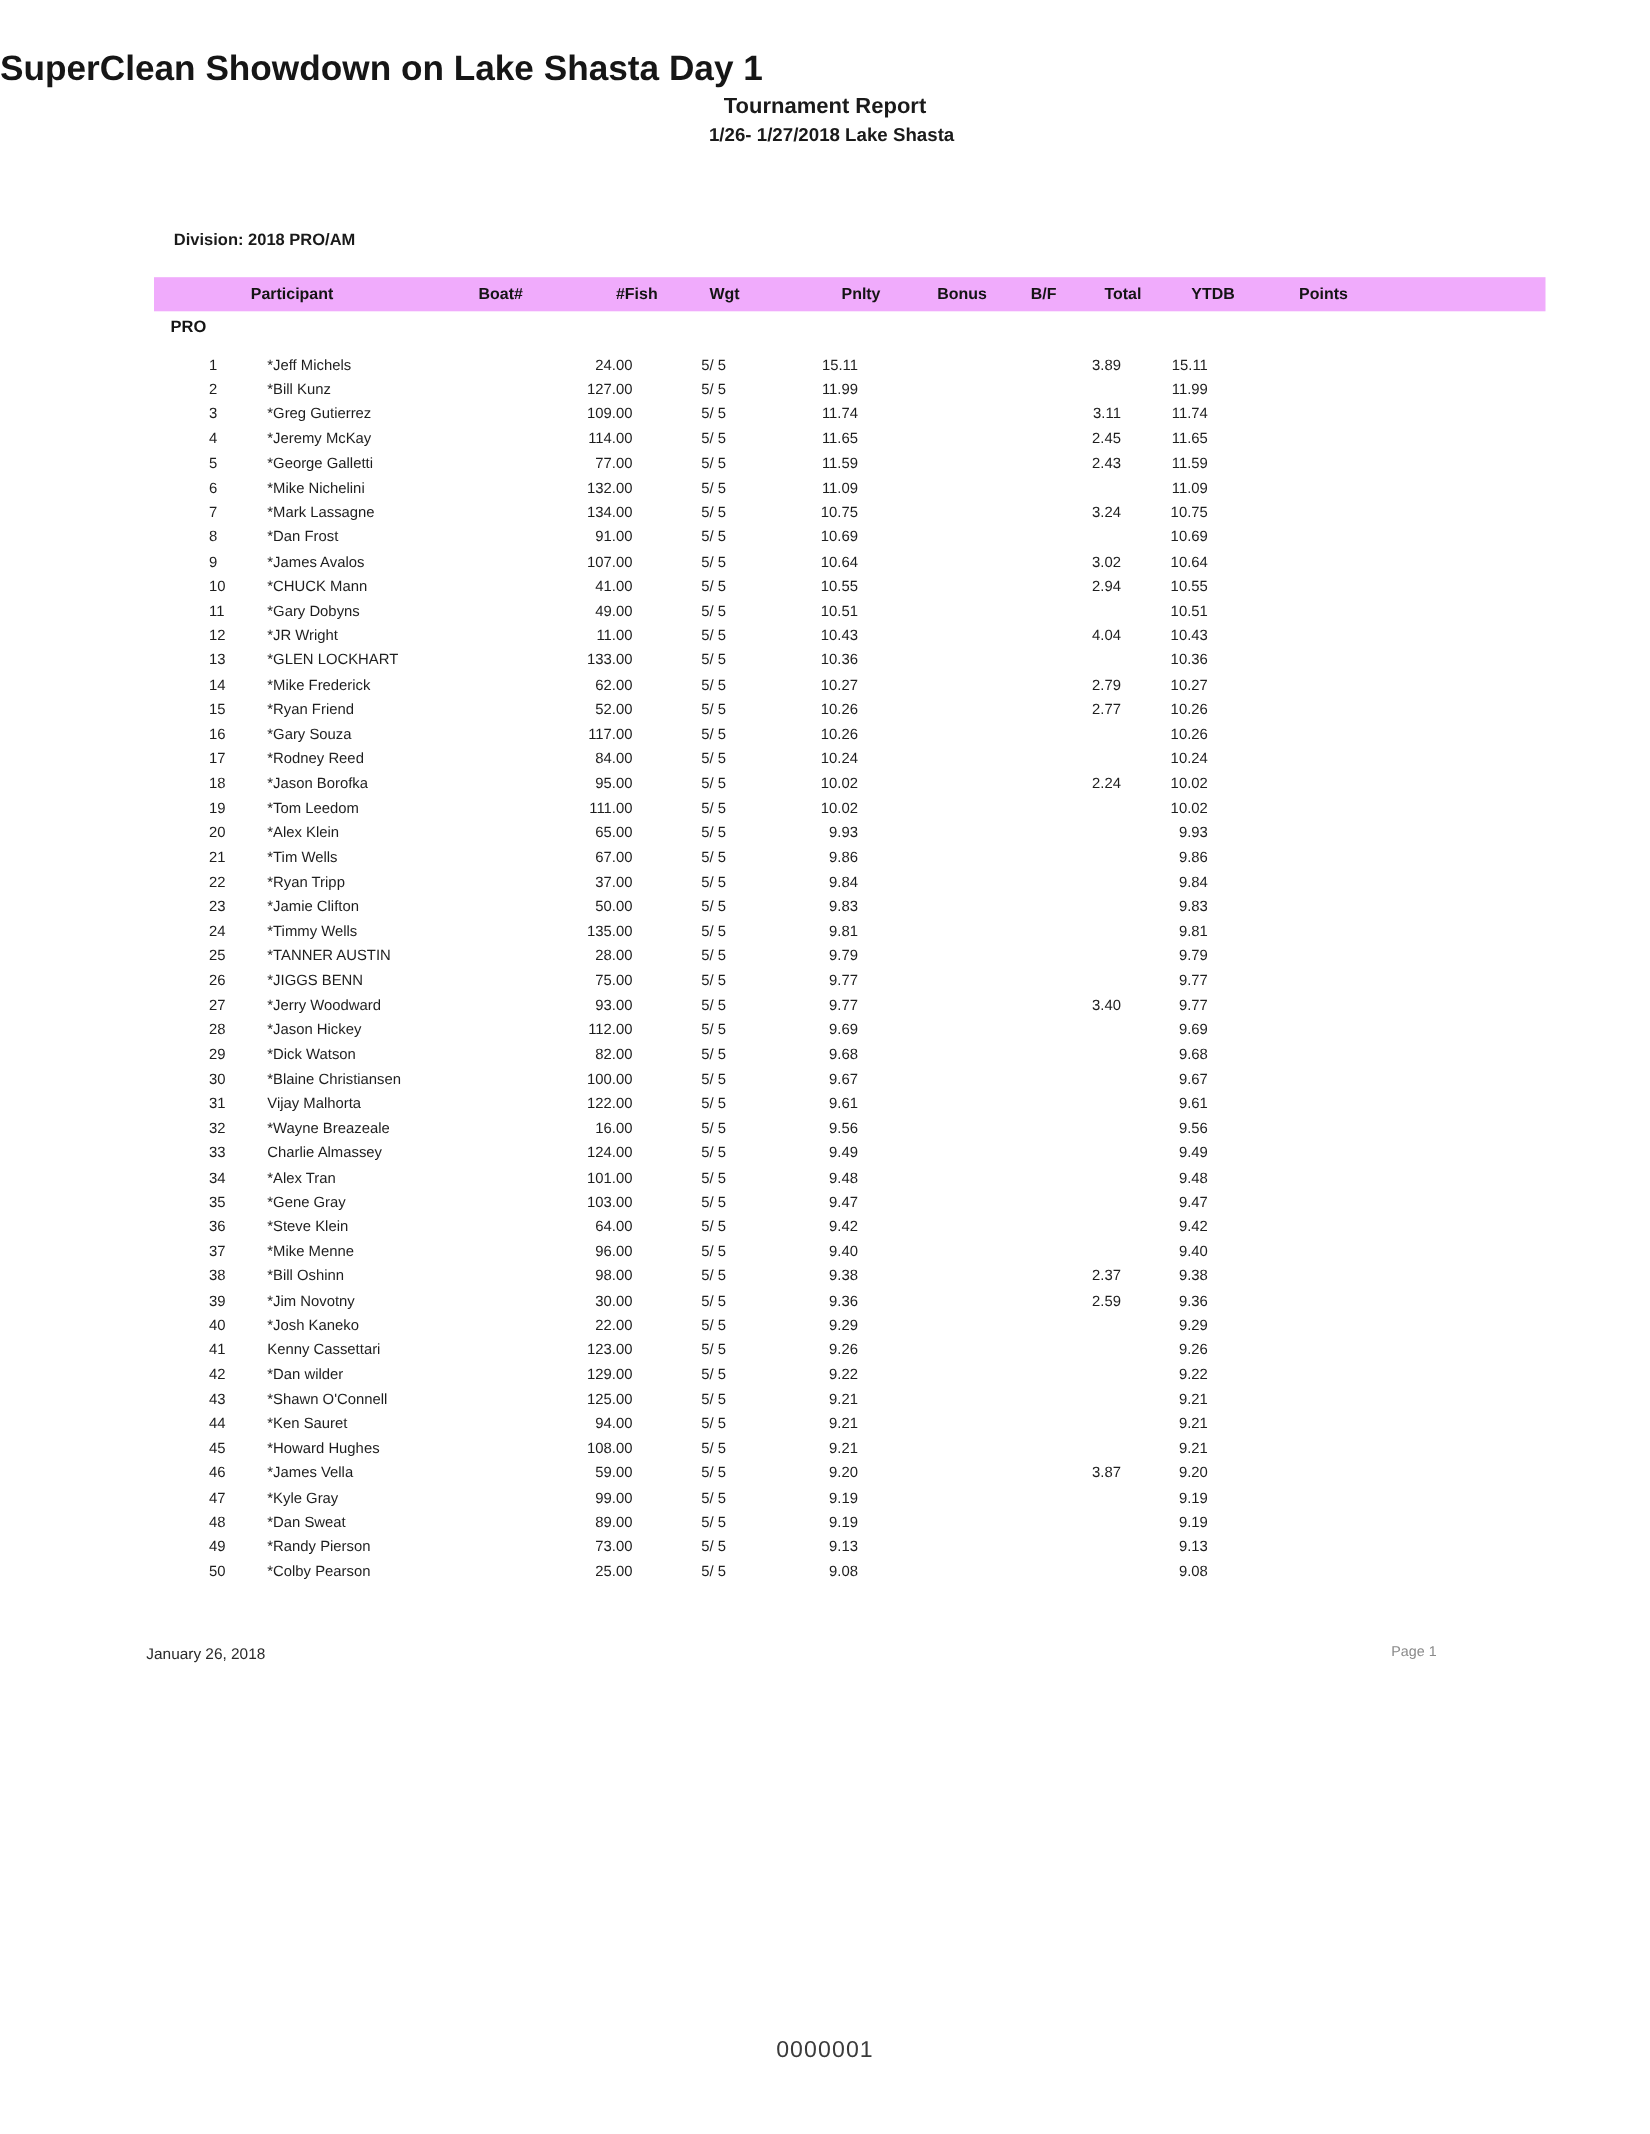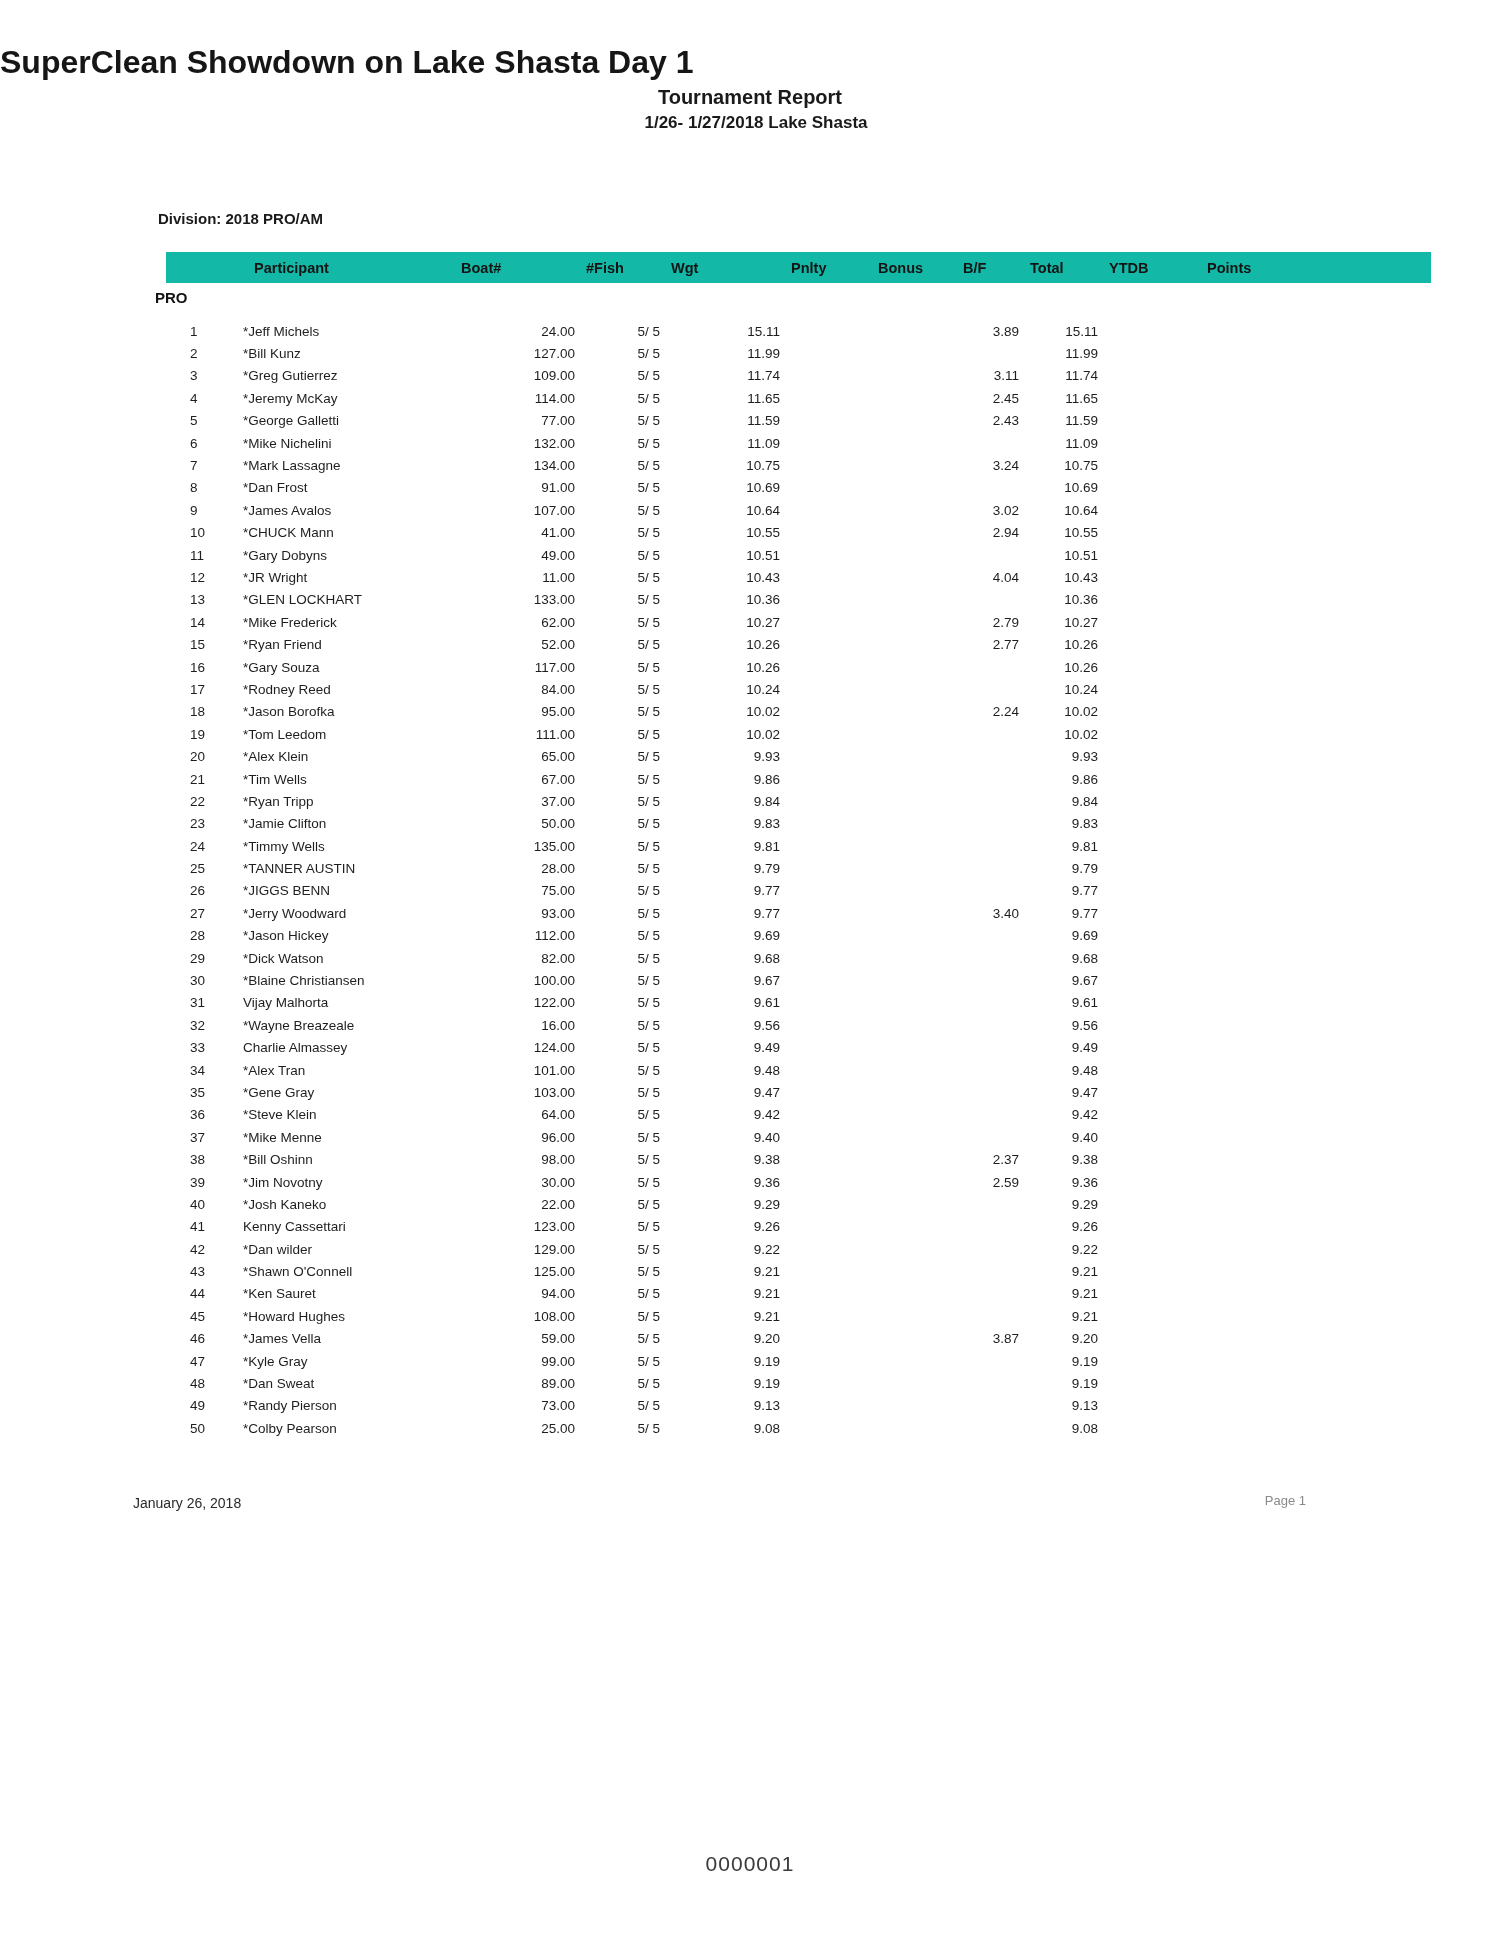--- a/index.html
+++ b/index.html
@@ -25,22 +25,22 @@
   .division {
     position: absolute; top: 210px; left: 158px;
     font-size: 15px; font-weight: bold; color: #1a1a1a;
   }
   .grid-row {
     display: grid;
     grid-template-columns: 35px 53px 207px 125px 85px 120px 87px 85px 67px 79px 98px 166px 58px;
     align-items: center;
   }
   .header-bar {
-    position: absolute; top: 252px; left: 166px; width: 1265px; height: 31px;
-    background: #14b8a6;
+    position: absolute; top: 252px; left: 140px; width: 1265px; height: 31px;
+    background: #f0abfc;
     font-size: 14.5px; font-weight: bold; color: #141414;
   }
   .header-bar .cell-right { text-align: left; }
   .section-label {
     position: absolute; top: 289px; left: 155px;
     font-size: 15px; font-weight: bold; color: #141414;
   }
   .rows-container {
     position: absolute; top: 320px; left: 155px; width: 1265px;
   }

